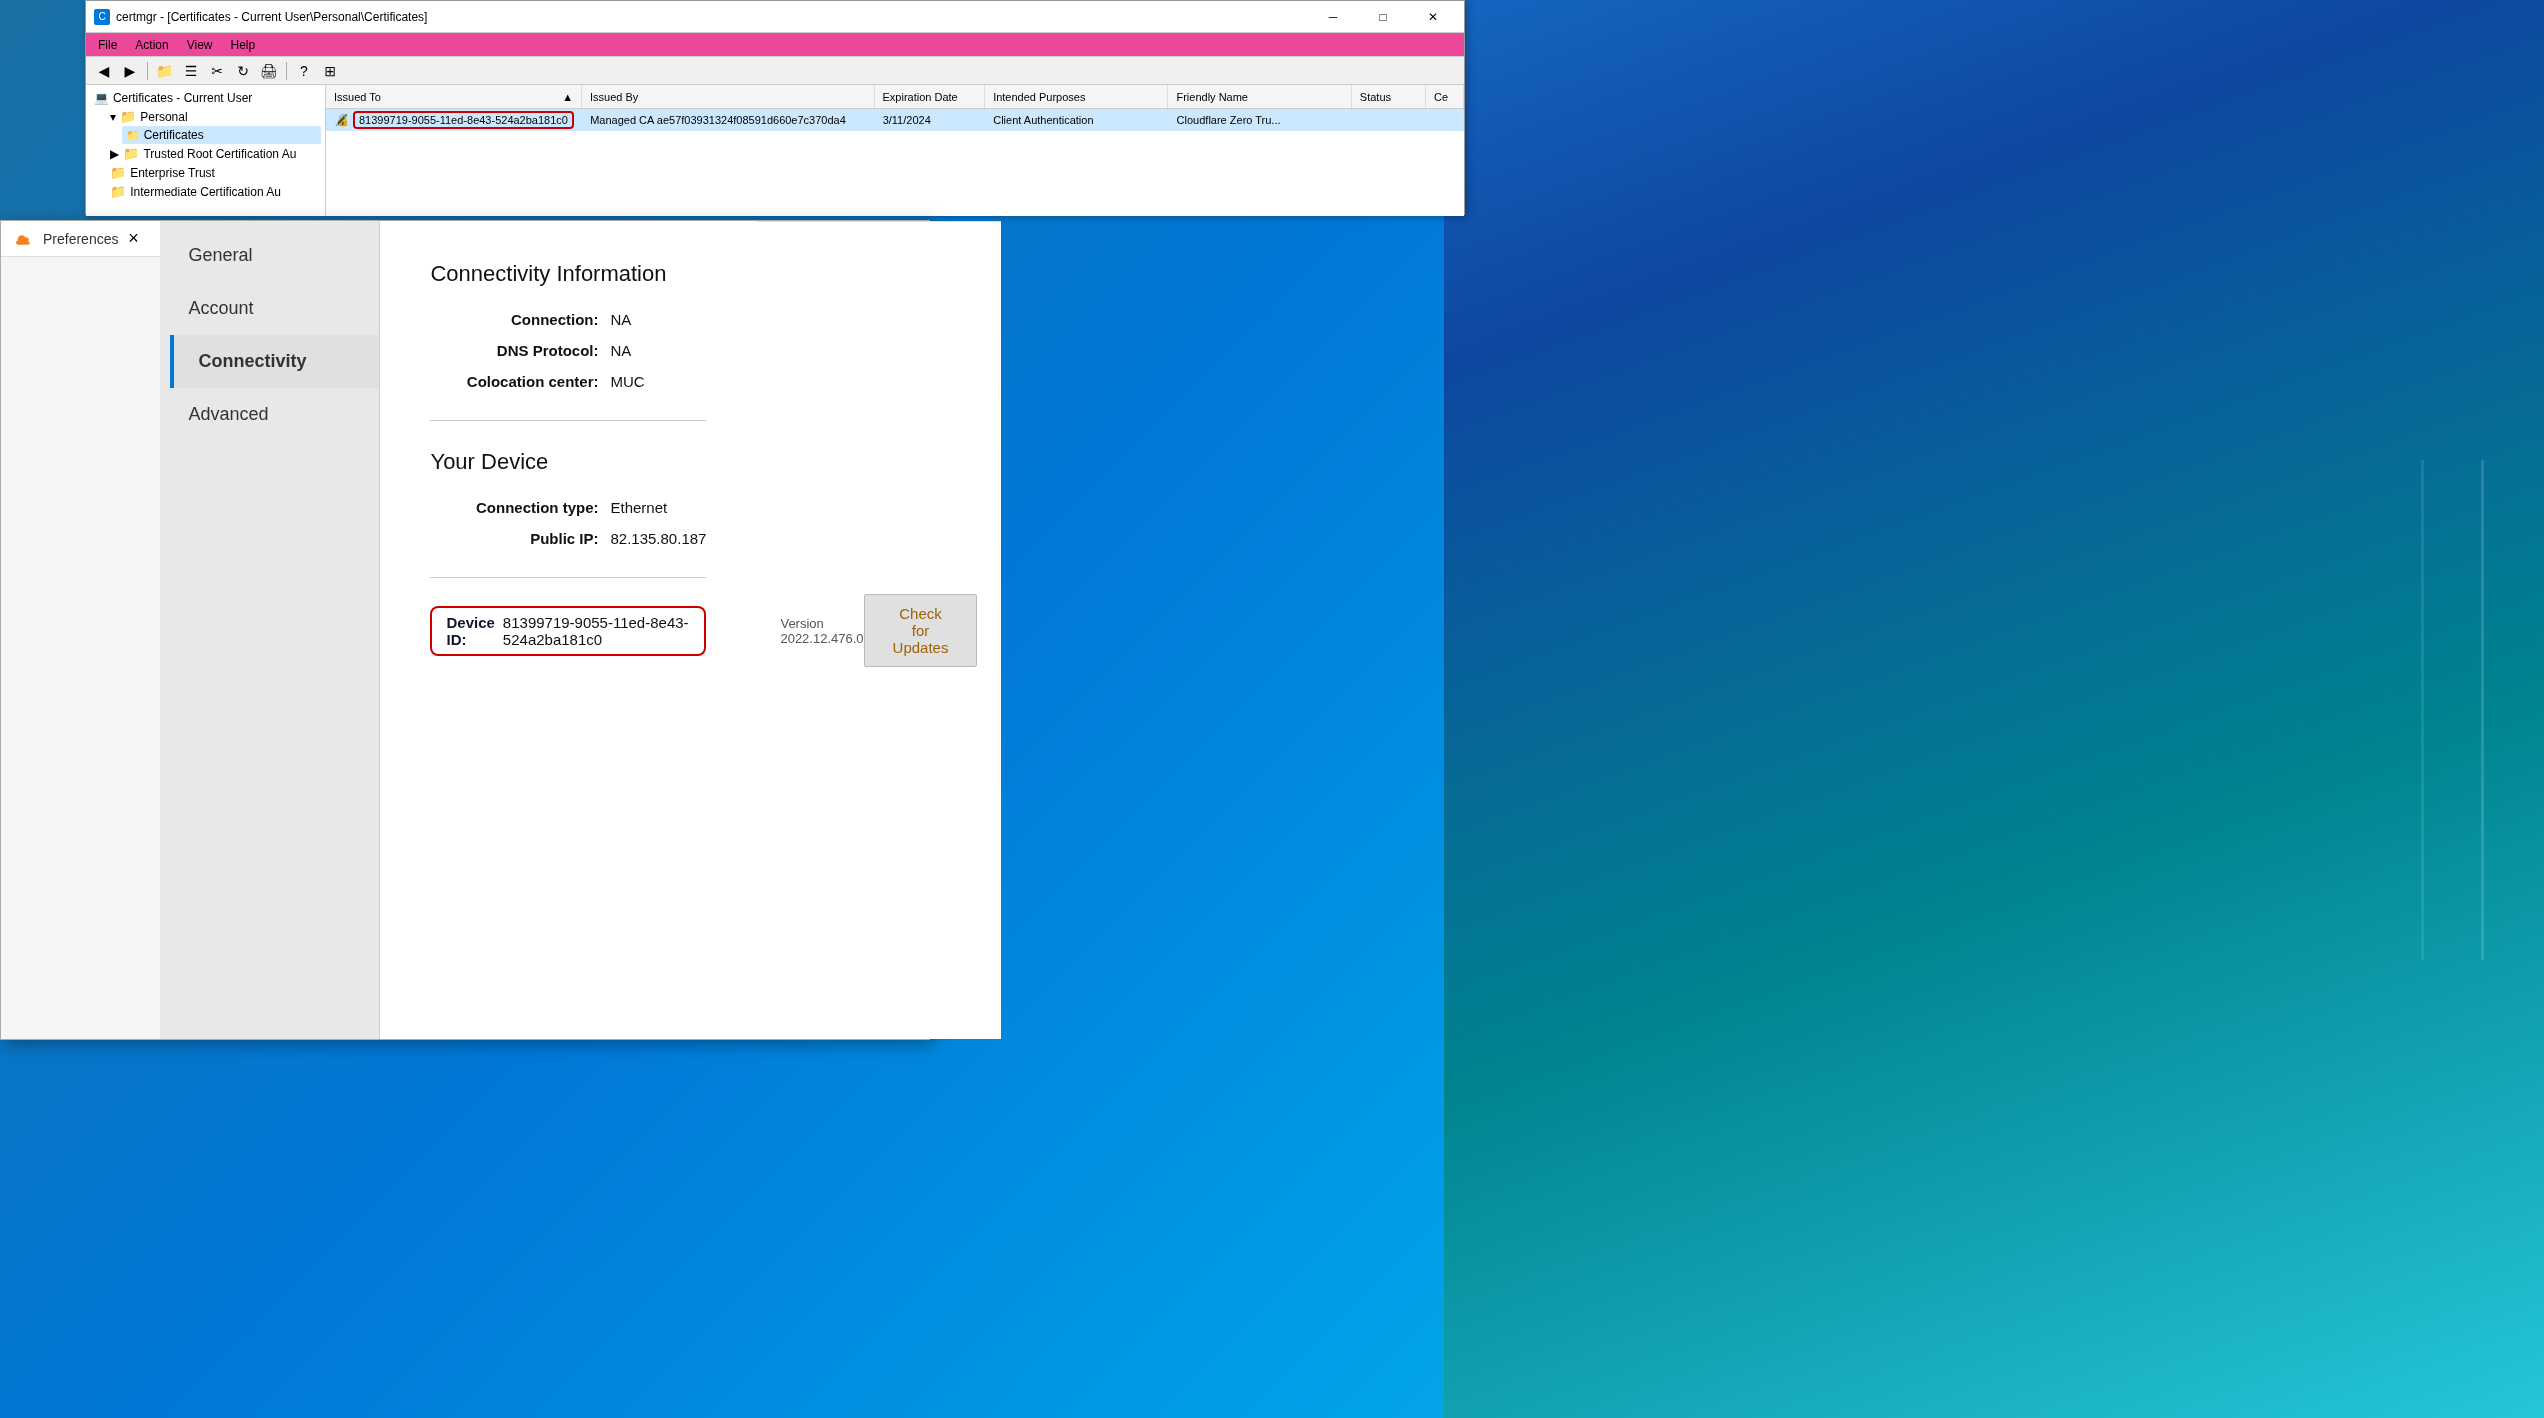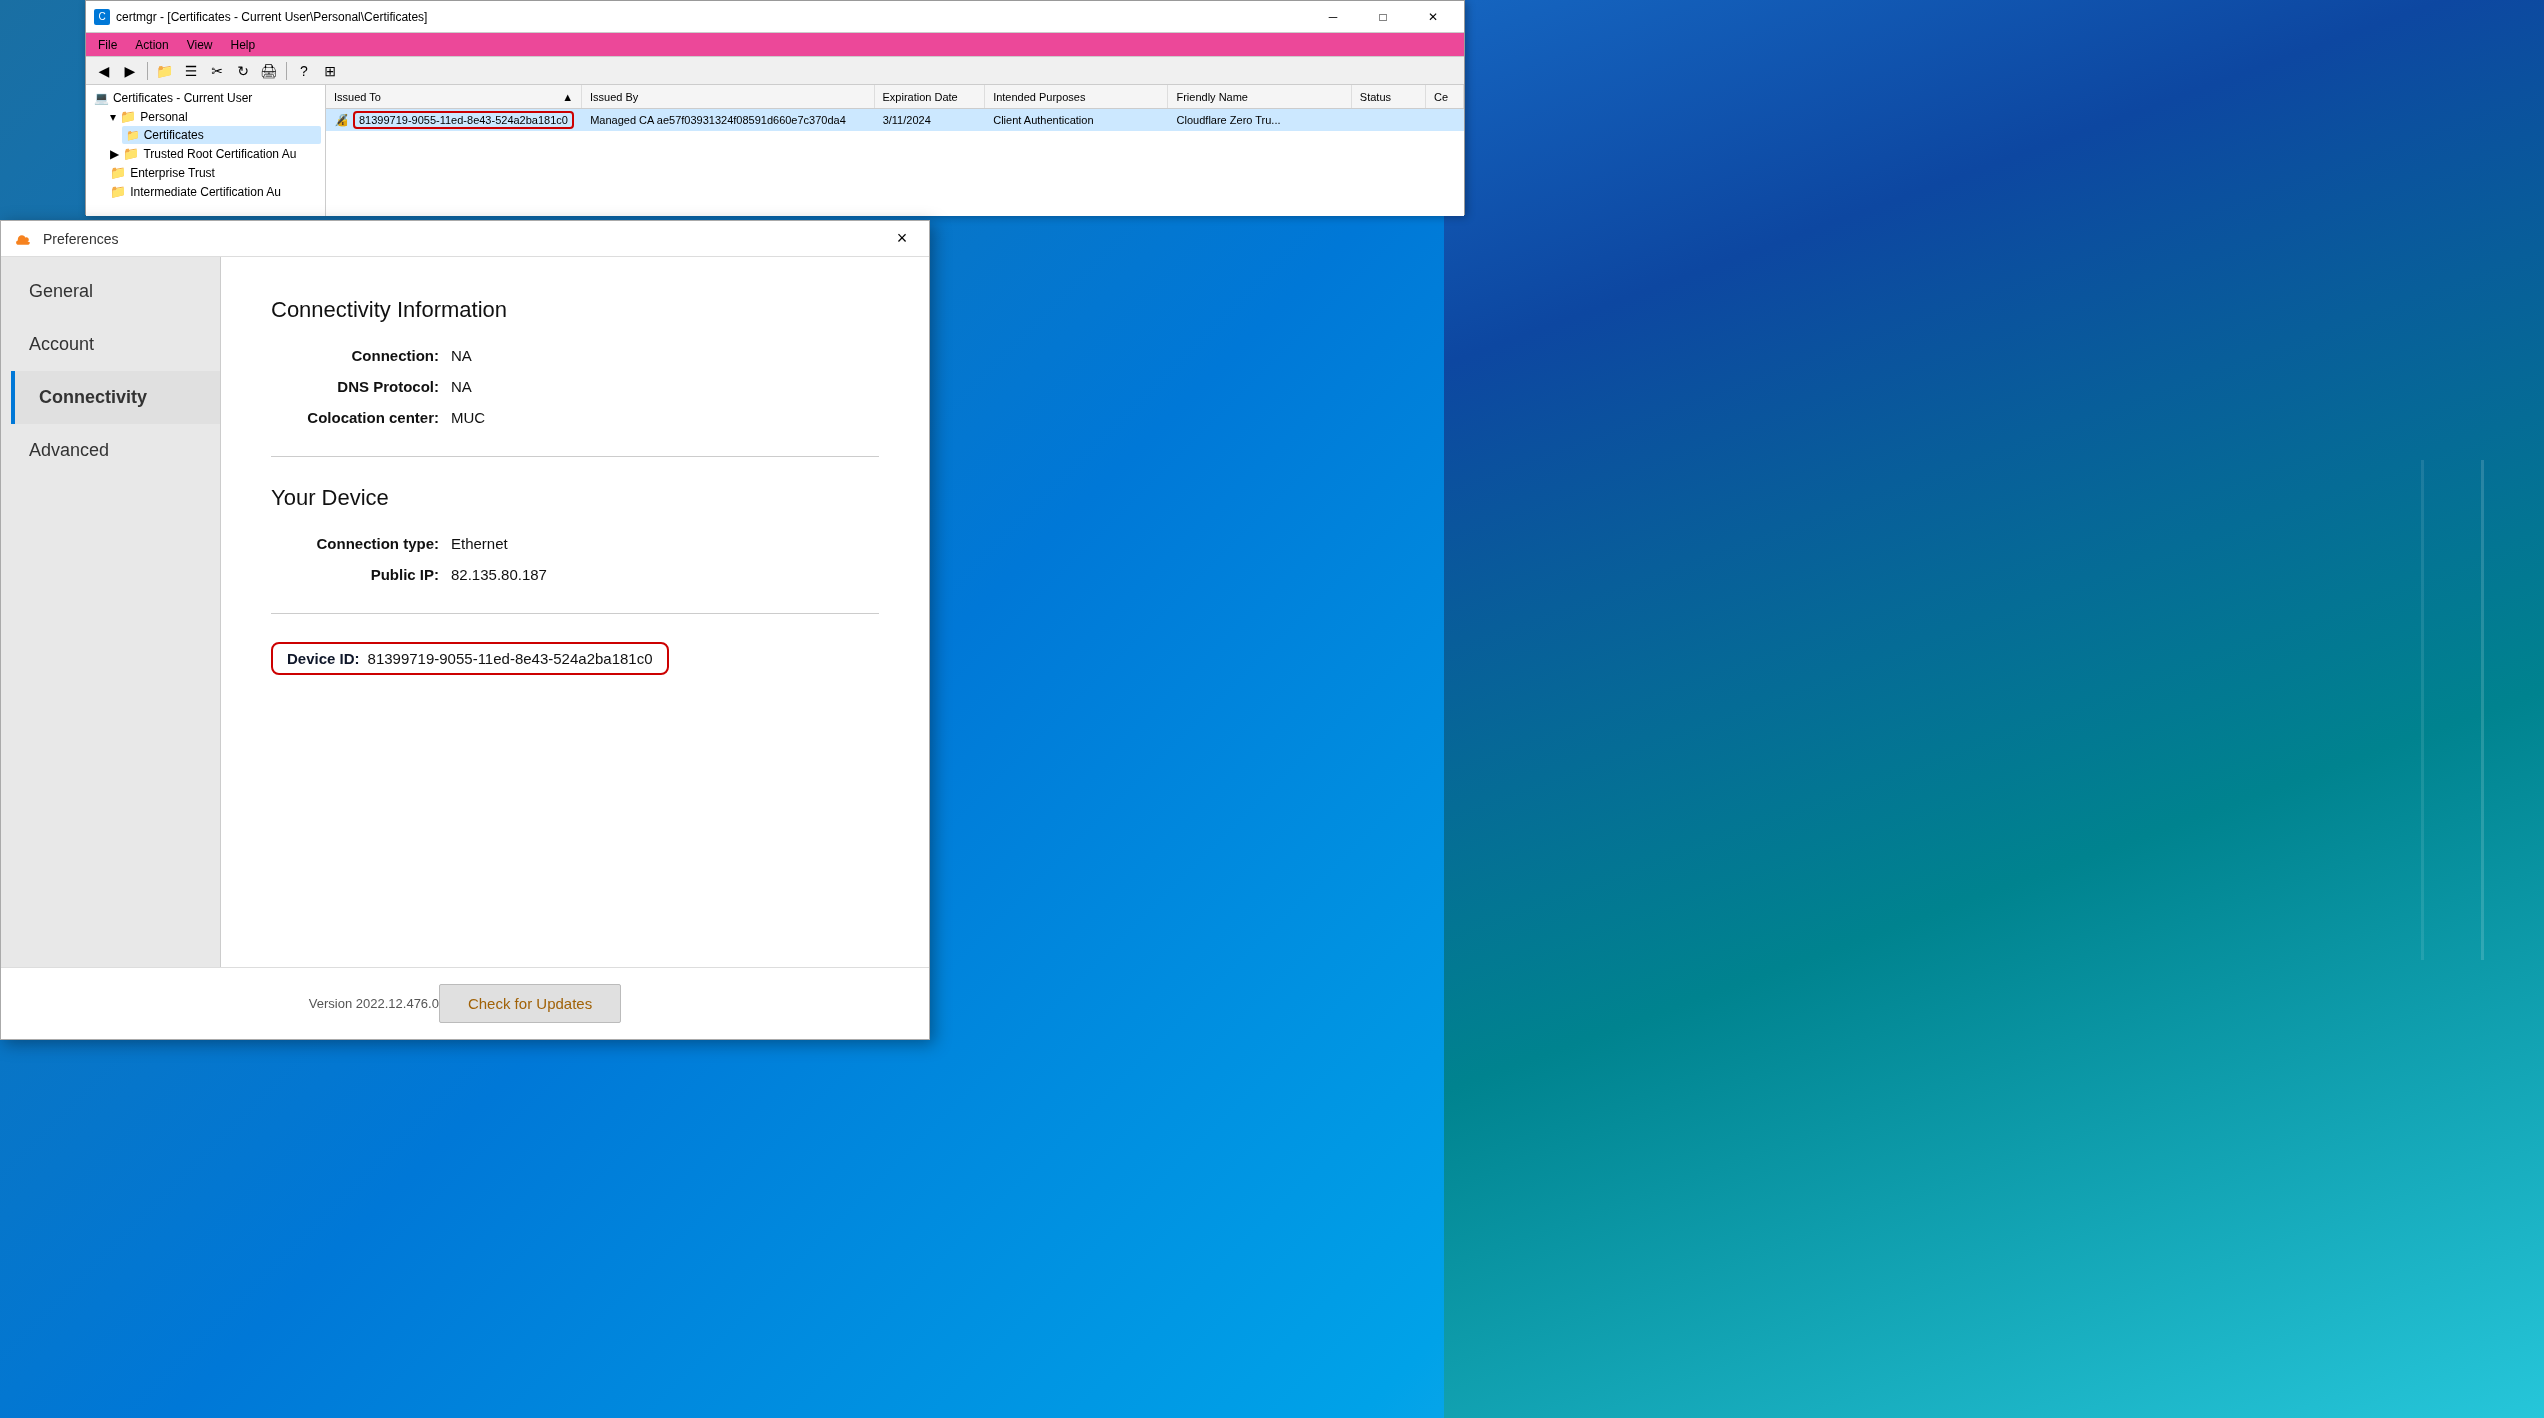--- a/index.html
+++ b/index.html
@@ -214,21 +214,21 @@
     .preferences-dialog {
       position: absolute;
       top: 220px;
       left: 0;
       width: 930px;
       height: 820px;
       background: #f5f5f5;
       border: 1px solid #aaa;
       box-shadow: 4px 4px 16px rgba(0,0,0,0.35);
       display: flex;
-      flex-direction: column;
+      flex-direction: row;
     }
 
     .pref-titlebar {
       display: flex;
       align-items: center;
       justify-content: space-between;
       background: #fff;
       height: 36px;
       padding: 0 12px;
       border-bottom: 1px solid #ddd;

